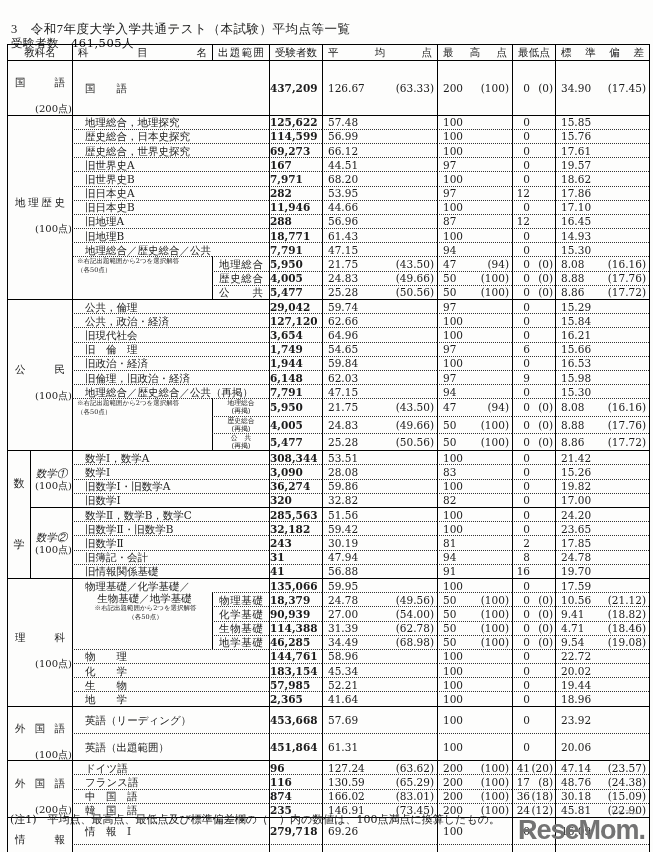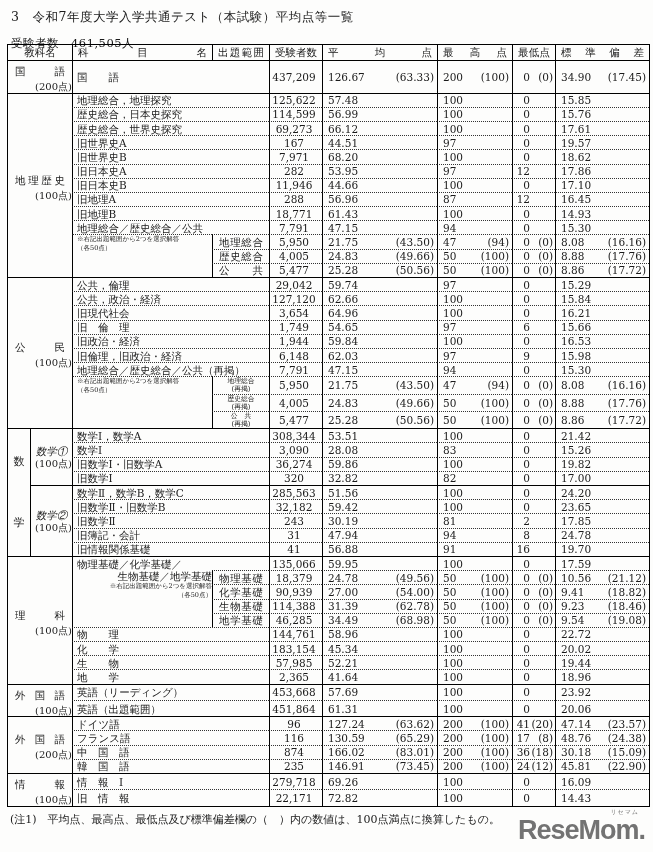--- a/index.html
+++ b/index.html
@@ -1,49 +1,49 @@
 <!DOCTYPE html>
 <html><head>
 <meta charset="utf-8">
 <style>
   html,body{margin:0;padding:0;}
   body{width:653px;height:852px;background:#fdfdfc;position:relative;overflow:hidden;
        font-family:"DejaVu Serif","Liberation Serif",serif;color:#1a1a1a;}
-  .title{position:absolute;top:9px;left:11px;font-size:12.5px;letter-spacing:.5px;white-space:pre;}
+  .title{position:absolute;top:21px;left:11px;font-size:12.5px;letter-spacing:.5px;white-space:pre;font-family:Liberation Serif, serif;}
   .examinees{position:absolute;top:36px;left:11px;font-size:11.5px;letter-spacing:.5px;white-space:pre;}
   table.score-table{position:absolute;top:44px;left:7px;width:641px;border-collapse:separate;border-spacing:0;
        table-layout:fixed;border:1.6px solid #000;}
   td,th{box-sizing:border-box;padding:0;font-size:10.5px;font-weight:normal;line-height:1.15;
        border-left:1px solid #000;border-top:1px solid #000;overflow:hidden;white-space:nowrap;
        vertical-align:middle;height:14.2px;}
   th{border-top:none;height:15px;}
   .nl{border-left:none;}
   .dt{border-top:1px dotted #333;}
   .nt{border-top:none;}
   tr.tall td{height:25px;}
   .cen{text-align:center;}
   .jst{text-align:justify;text-align-last:justify;padding:0 5px;}
-  td.name{text-align:left;padding-left:4px;}
-  td.ex{text-align:center;padding-right:4px;}
+  td.name{text-align:left;padding-left:12px;}
+  td.ex{text-align:left;padding-right:4px;font-weight:bold;}
   .pair{display:flex;width:100%;align-items:baseline;}
   .pair .v{white-space:pre;}
   td.avg .v,td.high .v,td.sd .v{padding-left:5px;}
   .pair .p{margin-left:auto;padding-right:3px;white-space:pre;}
   td.low .v{margin-left:auto;padding-right:0;}
   td.low .p{margin-left:0;width:23px;text-align:right;padding-right:2px;}
   td.sublabel{text-align:justify;text-align-last:justify;padding:0 6px;}
   td.sub2cell{text-align:center;font-size:6.8px;line-height:1.2;}
   td.sub2cell div{text-align:center;}
   td.note{vertical-align:top;text-align:left;}
   td.note div{font-size:6.5px;line-height:1.35;padding-left:4px;white-space:nowrap;}
-  td.comboname{vertical-align:top;text-align:right;}
+  td.comboname{vertical-align:top;text-align:center;}
   td.comboname .nline{font-size:10.5px;padding-left:4px;}
   td.comboname .notetext{font-size:6.5px;line-height:1.35;padding-left:6px;}
   td.area{text-align:center;vertical-align:middle;}
-  td.area .albl{text-align:justify;text-align-last:justify;margin:4px 7px;}
+  td.area .albl{text-align:justify;text-align-last:justify;margin:15px 7px;}
   td.area .albl.c{text-align:center;text-align-last:center;margin:0;font-style:italic;}
   td.area .apts{text-align:right;font-size:10px;margin-top:1px;}
   td.vcell{vertical-align:middle;}
   .vwrap{height:122px;display:flex;flex-direction:column;justify-content:space-around;align-items:center;font-size:11px;}
   .notes{position:absolute;top:782px;left:10px;font-size:11px;line-height:15px;white-space:pre;}
   .logo{position:absolute;top:808px;right:8px;text-align:right;
         font-family:"Liberation Sans","DejaVu Sans",sans-serif;color:#737373;}
   .logo .ruby{display:block;font-size:6px;letter-spacing:1px;text-align:right;margin-right:6px;margin-bottom:-2px;}
   .logo .ltext{font-size:27px;font-weight:bold;letter-spacing:-1px;}
 </style>
@@ -1155,21 +1155,21 @@
             </div>
           </td>
           <td class="low dt">
             <div class="pair">
               <span class="v">0</span>
               <span class="p">(0)</span>
             </div>
           </td>
           <td class="sd dt">
             <div class="pair">
-              <span class="v">9.23</span>
+              <span class="v">4.71</span>
               <span class="p">(18.46)</span>
             </div>
           </td>
         </tr>
         <tr>
           <td class="sublabel dt">地学基礎</td>
           <td class="ex dt">46,285</td>
           <td class="avg dt">
             <div class="pair">
               <span class="v">34.49</span>

